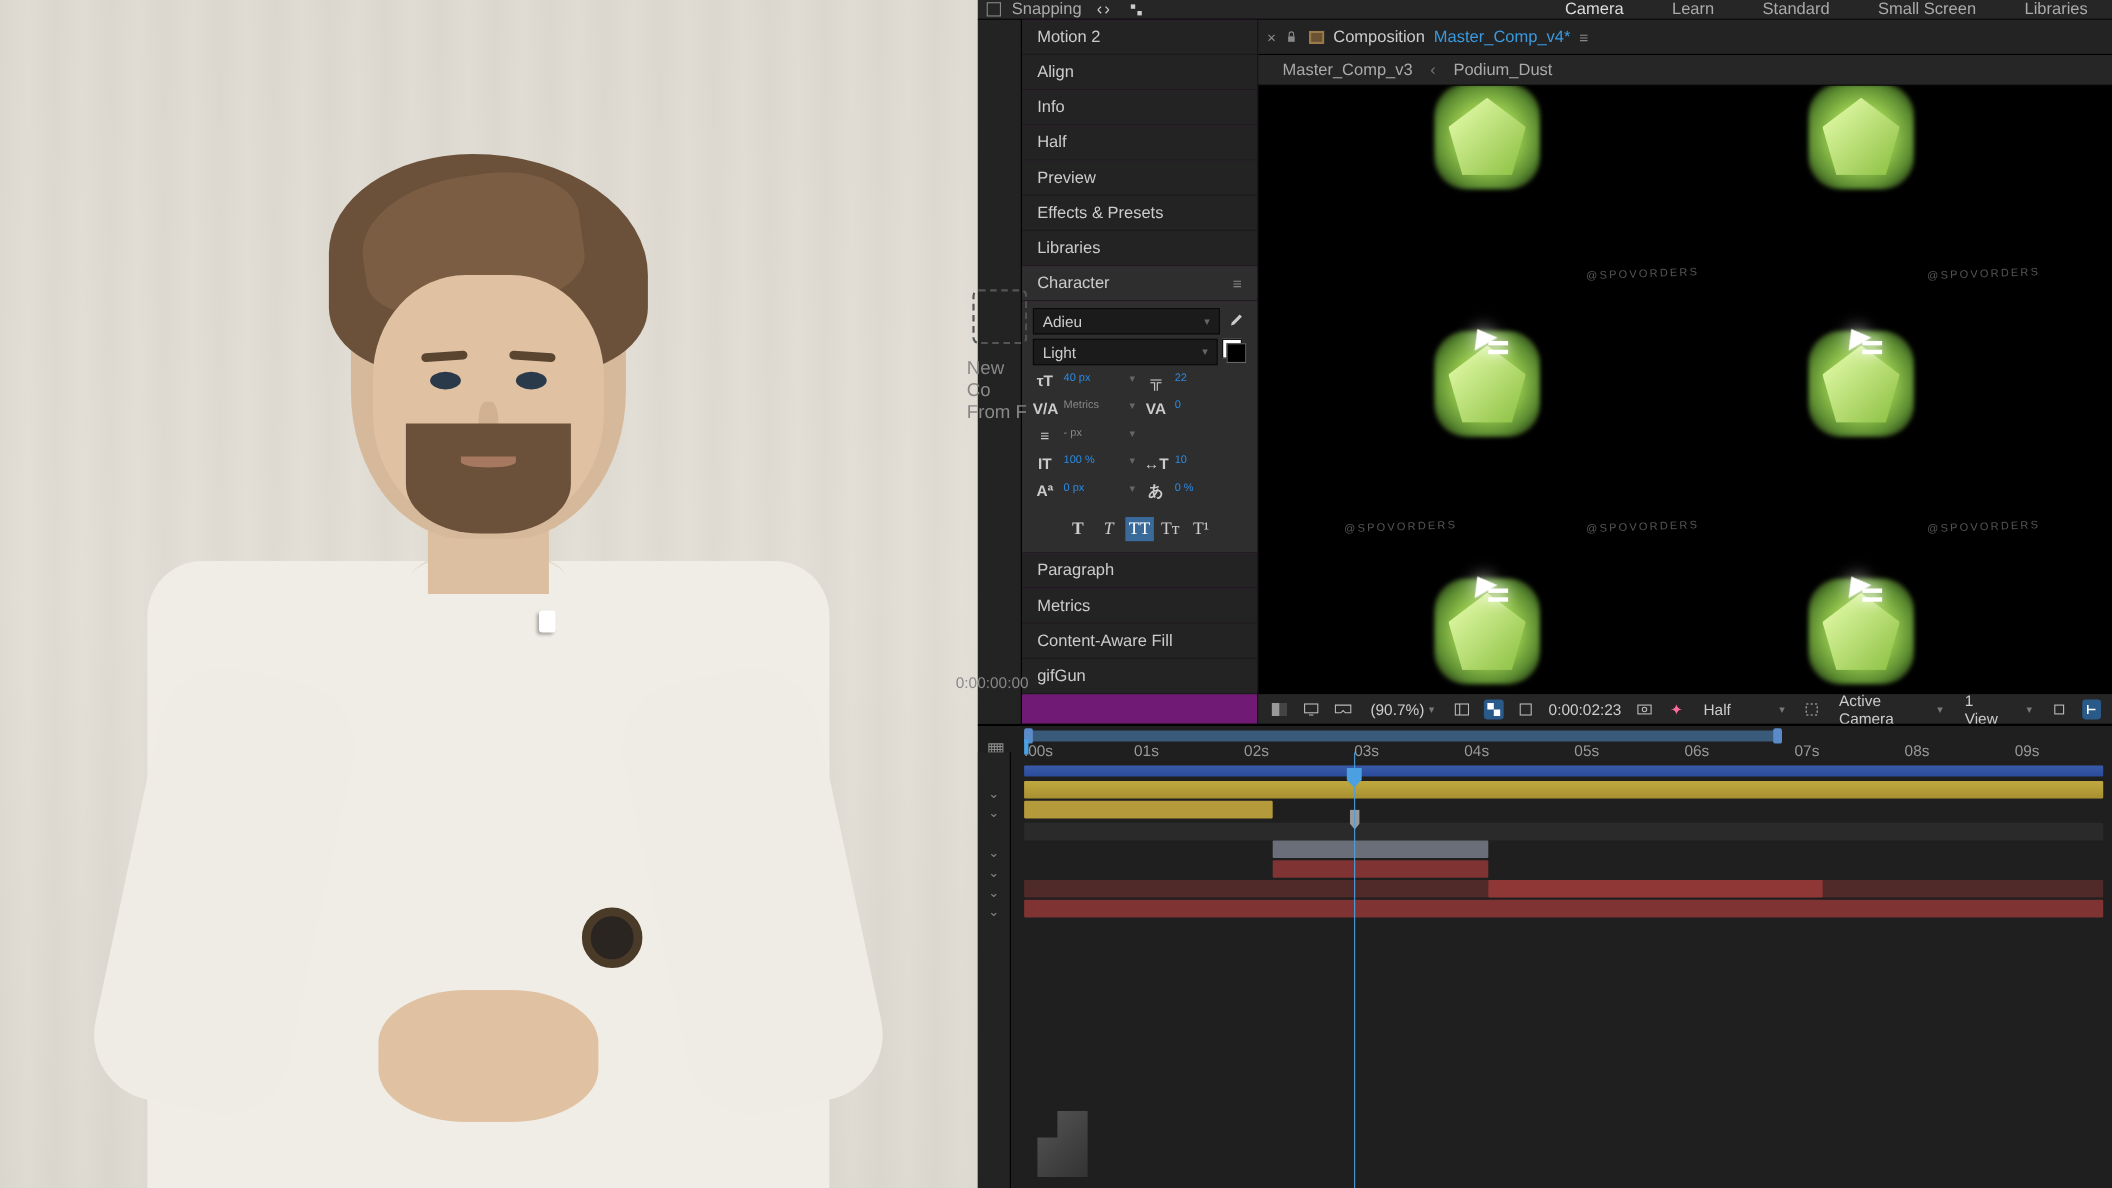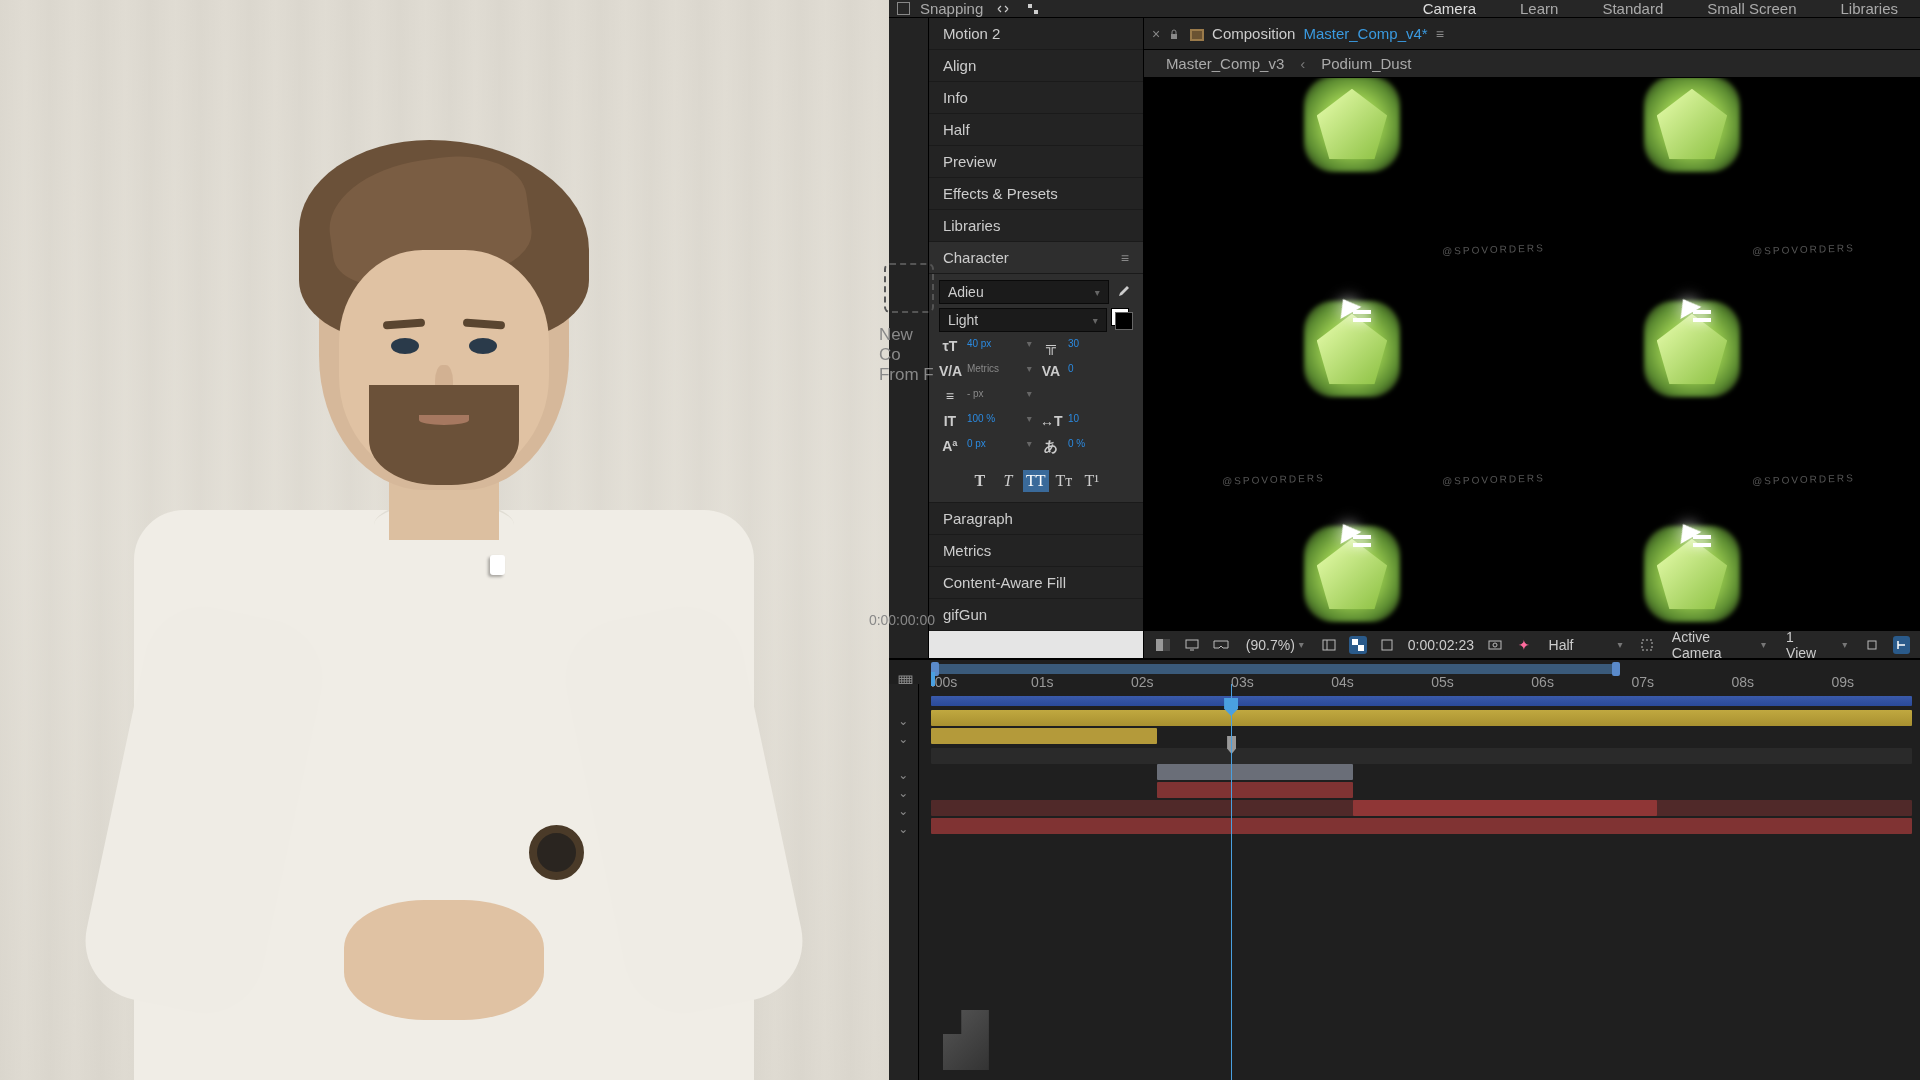--- a/index.html
+++ b/index.html
@@ -35,21 +35,21 @@
 .workspace-tabs{position:absolute;right:0;top:0;display:flex;height:18px}
 .ws-tab{padding:0 22px;color:#aaa;font-size:15px;line-height:18px;cursor:pointer}
 .ws-tab.active{color:#ddd}
 
 .upper{flex:0 0 640px;display:flex}
 .left-col{width:40px;background:#232323;border-right:1px solid #000;position:relative}
 .new-comp-area{position:absolute;top:245px;left:-10px;text-align:left;color:#888;font-size:17px;width:60px}
 .new-comp-ico{width:50px;height:50px;border:2px dashed #555;margin:0 auto 12px;border-radius:6px}
 .timecode-sm{position:absolute;top:594px;left:-20px;color:#888;font-size:14px}
 
-.panels{width:215px;background:#e5e5e5;display:flex;flex-direction:column;border-right:1px solid #000}
+.panels{width:215px;background:#701a75;display:flex;flex-direction:column;border-right:1px solid #000}
 .panel-hdr{height:32px;line-height:32px;padding:0 14px;background:#232323;border-bottom:1px solid #1a1a1a;color:#ccc;font-size:15px;cursor:pointer;display:flex;justify-content:space-between;align-items:center}
 .panel-hdr.open{background:#2e2e2e}
 .hamburger{color:#888;font-size:14px}
 .char-body{background:#2e2e2e;padding:6px 10px 10px;border-bottom:1px solid #1a1a1a}
 .font-row{display:flex;gap:4px;margin-bottom:4px}
 .font-sel{flex:1;height:24px;background:#1b1b1b;color:#ccc;font-size:14px;padding:0 8px;display:flex;align-items:center;justify-content:space-between;border:1px solid #0a0a0a}
 .eyedrop{width:20px;height:24px;display:flex;align-items:center;justify-content:center;color:#ccc;cursor:pointer}
 .colorbox{width:22px;height:22px;position:relative;cursor:pointer}
 .colorbox::before{content:"";position:absolute;top:0;left:0;width:16px;height:16px;background:#fff;border:1px solid #000}
 .colorbox::after{content:"";position:absolute;bottom:0;right:0;width:16px;height:16px;background:#000;border:1px solid #666}
@@ -226,21 +226,21 @@
           <span class="colorbox"></span>
         </div>
         <div class="prop-grid">
           <div class="prop">
               <span class="prop-ico">τT</span>
               <span class="prop-val">40 px</span>
               <span class="drop-ar">▾</span>
             </div>
           <div class="prop">
               <span class="prop-ico">╦</span>
-              <span class="prop-val">30</span>
+              <span class="prop-val">22</span>
             </div>
           <div class="prop">
               <span class="prop-ico">V/A</span>
               <span class="prop-val gray">Metrics</span>
               <span class="drop-ar">▾</span>
             </div>
           <div class="prop">
               <span class="prop-ico">VA</span>
               <span class="prop-val">0</span>
             </div>

